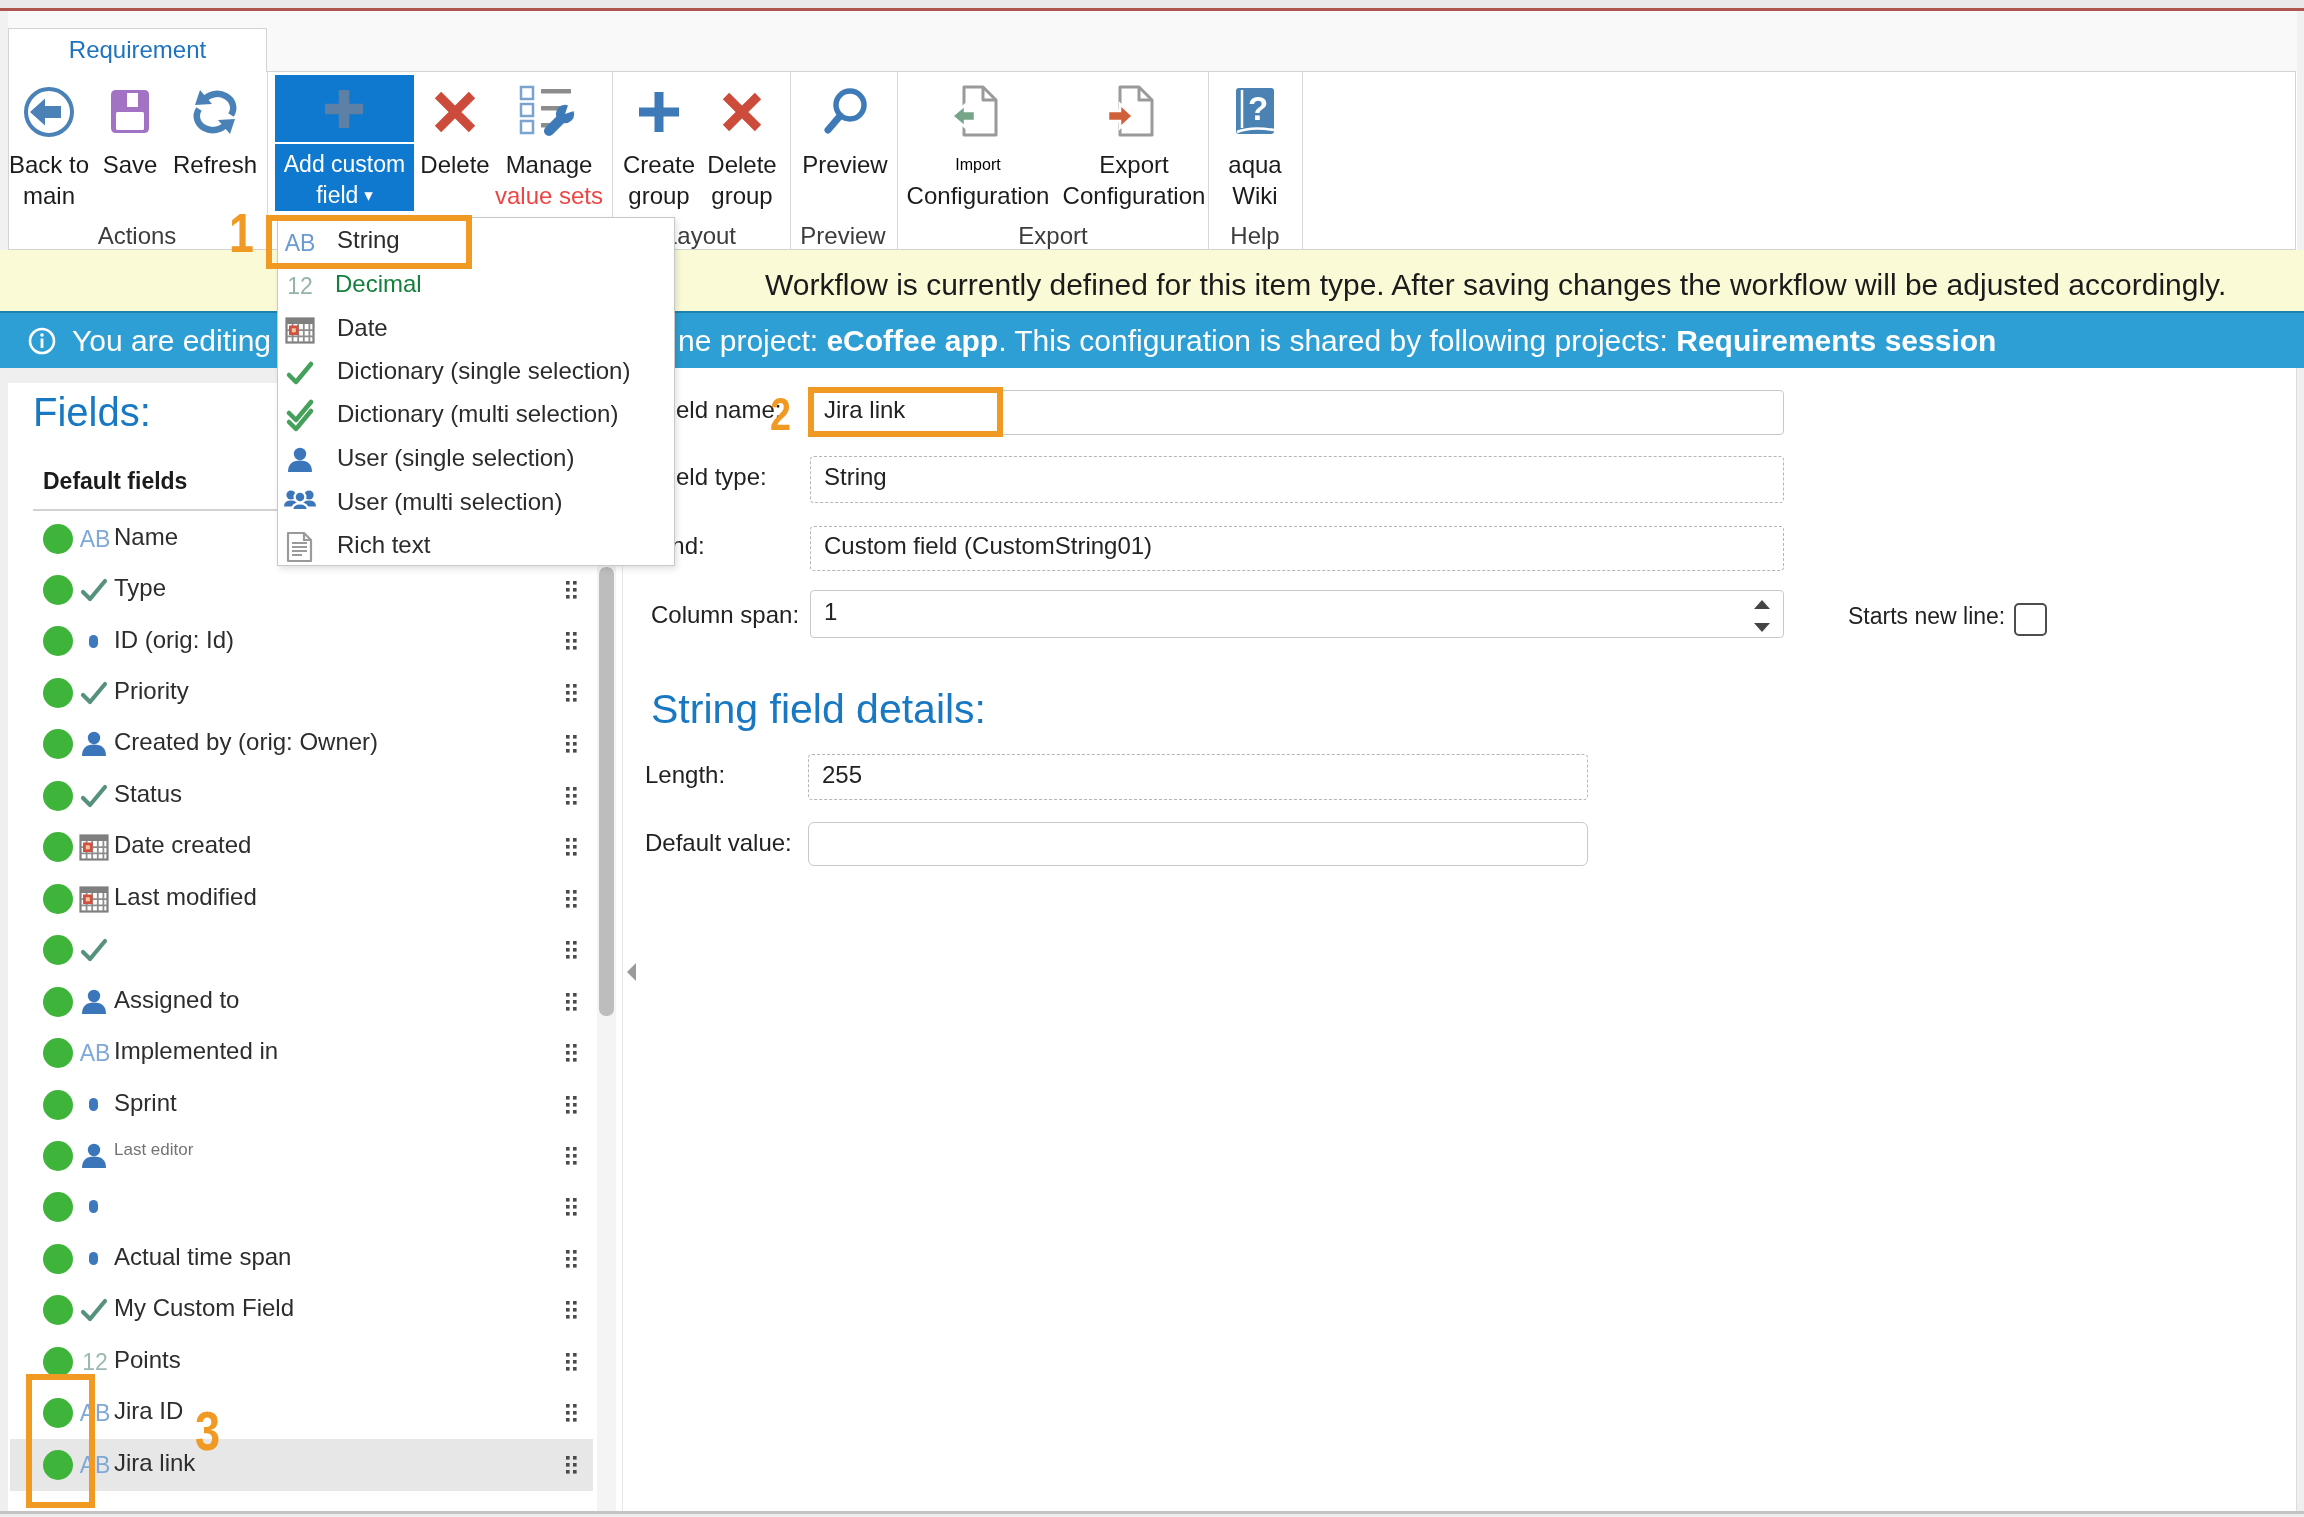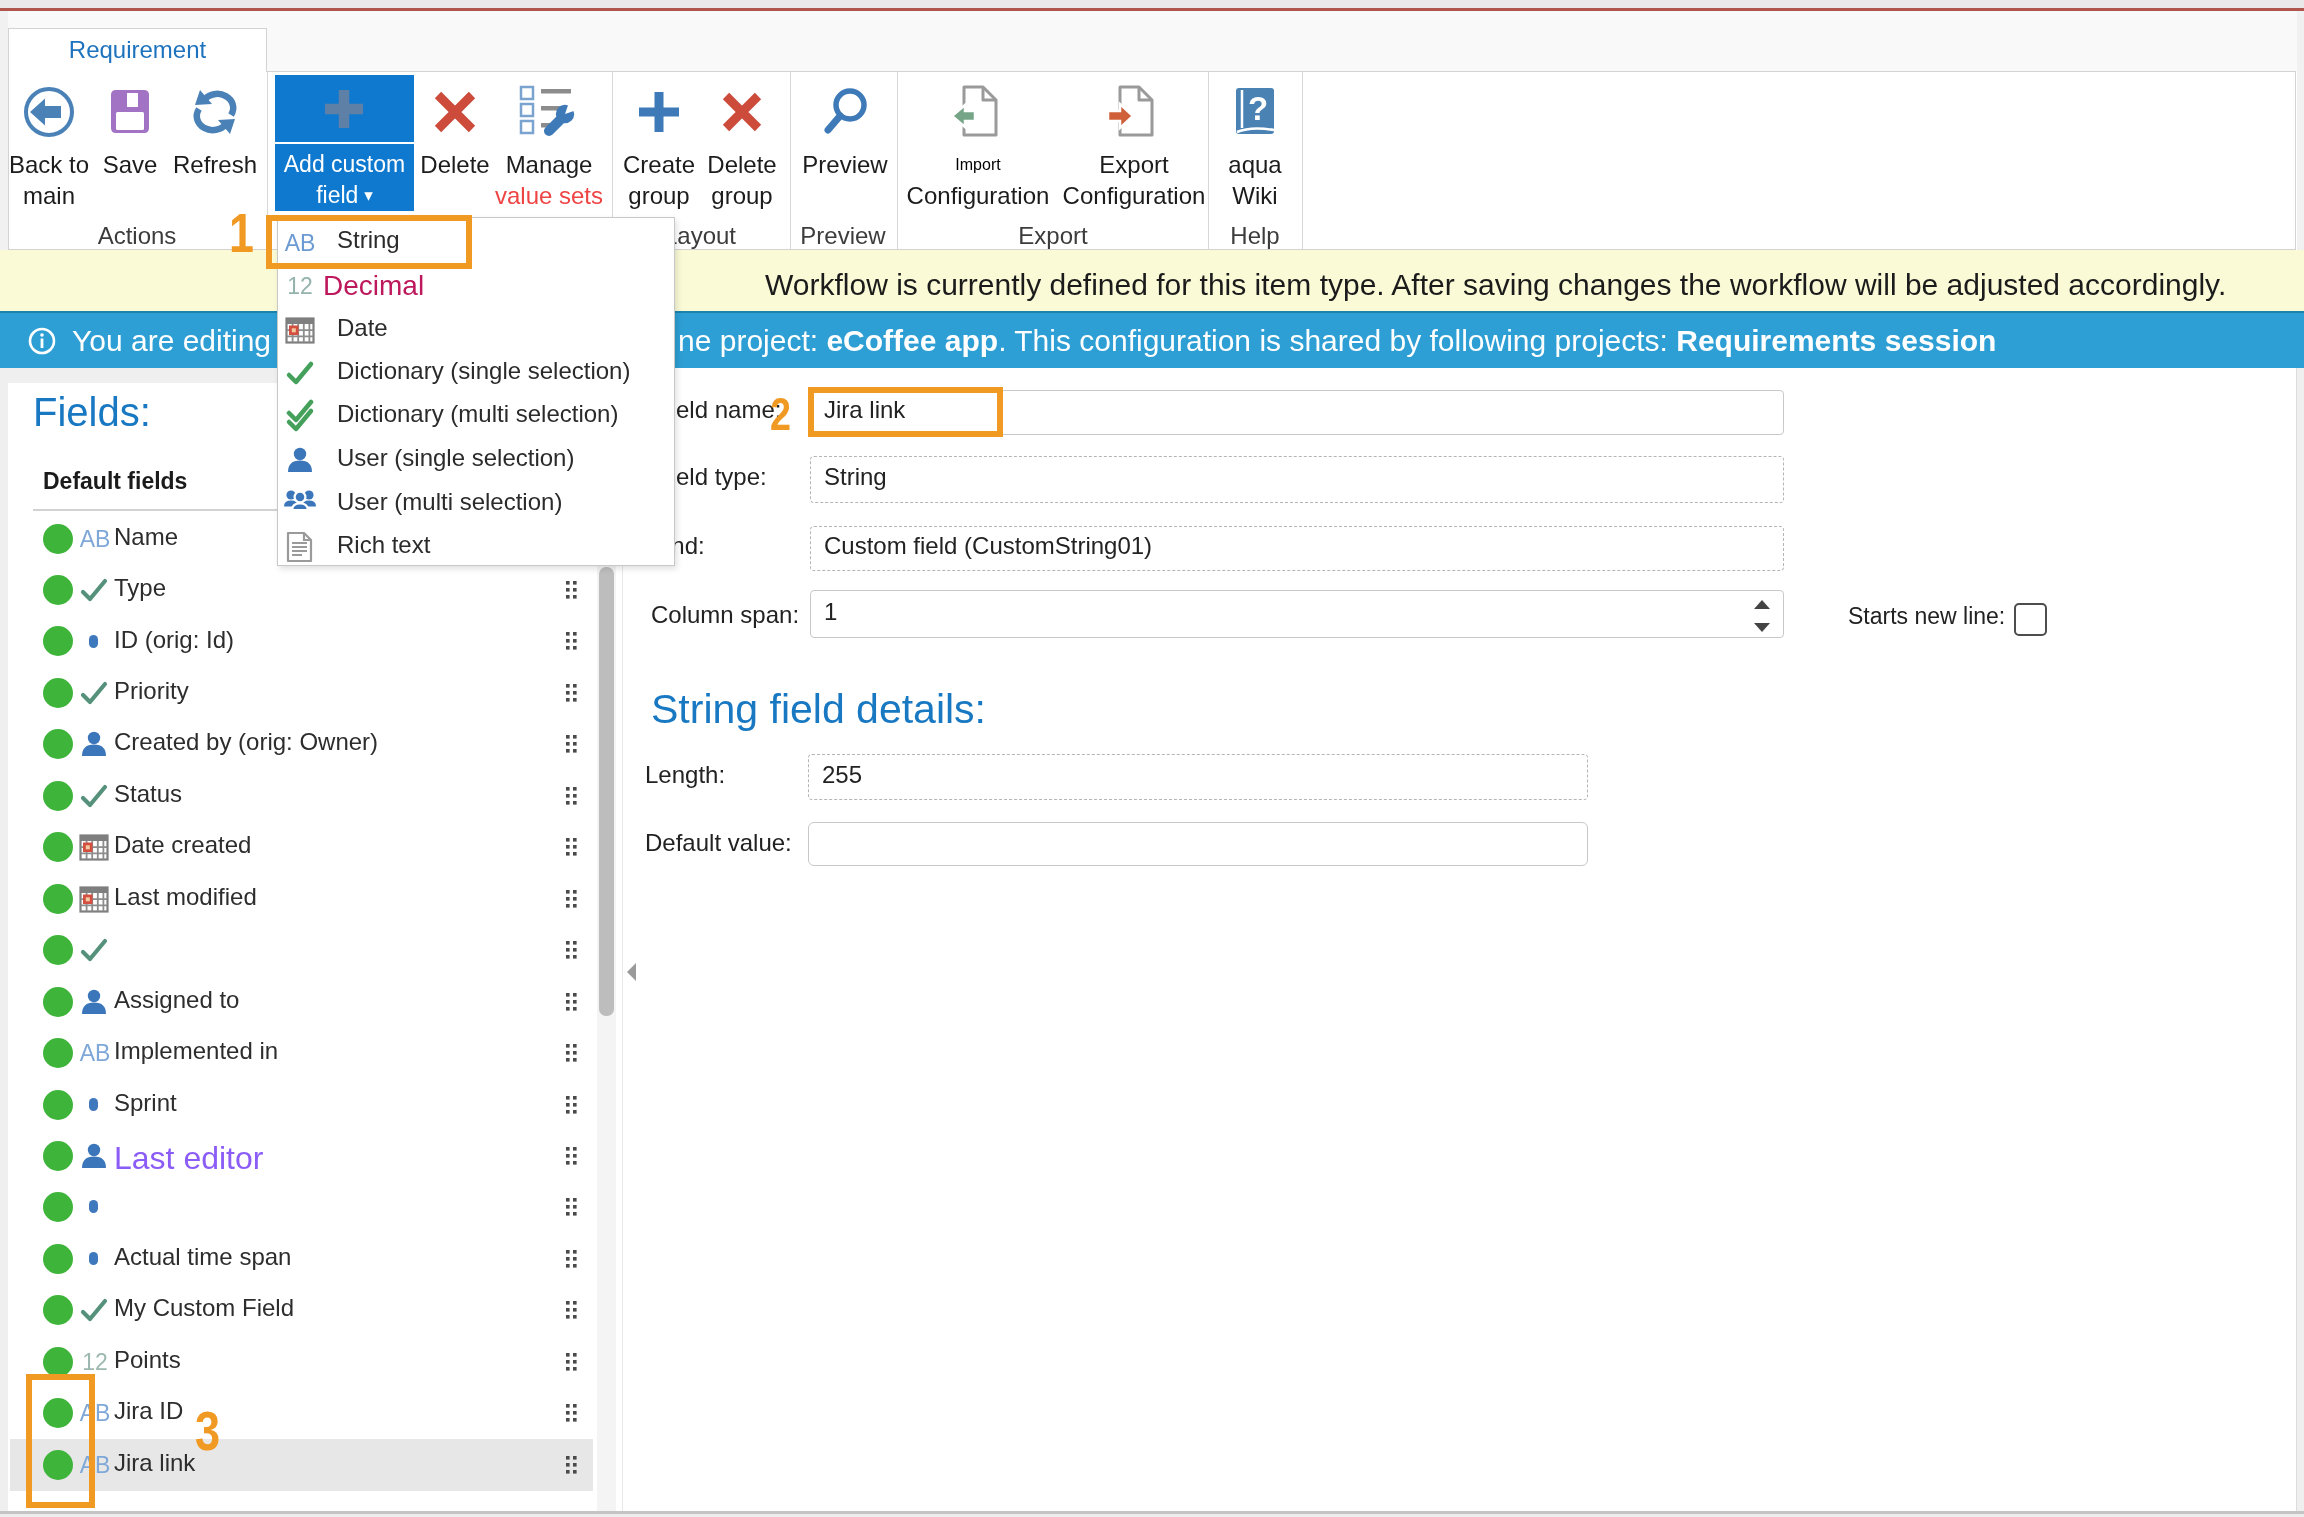--- a/index.html
+++ b/index.html
@@ -317,21 +317,21 @@
         <rect x="0" y="14" width="3.6" height="3.6" fill="#4a4a4a"></rect>
         <rect x="7" y="14" width="3.6" height="3.6" fill="#4a4a4a"></rect>
       </svg></div>
 <div class="abs" style="position:absolute;left:43px;top:1141px;width:30px;height:30px;background:#3eb43a;border-radius:50%"></div>
 <div class="abs ctr" style="position:absolute;left:79px;top:1141px;width:30px;height:30px;">
       <svg width="28" height="28" viewBox="0 0 28 28" style="width:28px;height:28px">
         <circle cx="14" cy="8" r="6.2" fill="#3b76bb"></circle>
         <path d="M2,26 Q2,14.5 14,14.5 Q26,14.5 26,26 Z" fill="#3b76bb"></path>
       </svg>
     </div>
-<div class="abs" style="position:absolute;left:114px;top:1140px;width:440px;height:32px;font-size:32px;color:#8b5cf6;white-space:nowrap">Last editor</div>
+<div class="abs" style="position:absolute;left:114px;top:1140px;width:440px;height:32px;font-size:17px;color:#737373;white-space:nowrap">Last editor</div>
 <div class="abs" style="position:absolute;left:566px;top:1147px;width:12px;height:18px;"><svg width="11" height="18" viewBox="0 0 11 18">
         <rect x="0" y="0" width="3.6" height="3.6" fill="#4a4a4a"></rect>
         <rect x="7" y="0" width="3.6" height="3.6" fill="#4a4a4a"></rect>
         <rect x="0" y="7" width="3.6" height="3.6" fill="#4a4a4a"></rect>
         <rect x="7" y="7" width="3.6" height="3.6" fill="#4a4a4a"></rect>
         <rect x="0" y="14" width="3.6" height="3.6" fill="#4a4a4a"></rect>
         <rect x="7" y="14" width="3.6" height="3.6" fill="#4a4a4a"></rect>
       </svg></div>
 <div class="abs" style="position:absolute;left:43px;top:1192px;width:30px;height:30px;background:#3eb43a;border-radius:50%"></div>
 <div class="abs ctr" style="position:absolute;left:86px;top:1197px;width:16px;height:20px;">
@@ -452,21 +452,21 @@
 <div class="abs lbl" style="position:absolute;left:645px;top:829px;width:260px;height:32px;white-space:nowrap">Default value:</div>
 <div class="abs" style="position:absolute;left:808px;top:822px;width:780px;height:44px;background:#fff;border:1px solid #c9c9c9;border-radius:6px"></div>
 <div class="abs" style="position:absolute;left:277px;top:217px;width:398px;height:349px;background:#fff;border:1px solid #c8c8c8;box-shadow:2px 3px 6px rgba(0,0,0,0.12)"></div>
 <div class="abs ctr" style="position:absolute;left:283px;top:228px;width:34px;height:30px;">
       <span style="font-family:'Liberation Sans',sans-serif;font-size:23px;color:#6b9bd2;letter-spacing:0px">AB</span>
     </div>
 <div class="abs" style="position:absolute;left:337px;top:226px;width:330px;height:32px;font-size:24px;color:#2b2b2b;white-space:nowrap">String</div>
 <div class="abs ctr" style="position:absolute;left:283px;top:271px;width:34px;height:30px;">
       <span style="font-family:'Liberation Sans',sans-serif;font-size:23px;color:#94b3ac">12</span>
     </div>
-<div class="abs" style="position:absolute;left:323px;top:270px;width:330px;height:32px;font-size:28px;color:#be185d;white-space:nowrap">Decimal</div>
+<div class="abs" style="position:absolute;left:335px;top:270px;width:330px;height:32px;font-size:24px;color:#15803d;white-space:nowrap">Decimal</div>
 <div class="abs ctr" style="position:absolute;left:284px;top:314px;width:32px;height:32px;">
       <svg width="30" height="30" viewBox="0 0 30 30" style="width:30px;height:30px">
         <rect x="1.5" y="3.5" width="27" height="24" fill="#fff" stroke="#7f7f7f" stroke-width="2.2"></rect>
         <rect x="1.5" y="3.5" width="27" height="5.5" fill="#7f7f7f"></rect>
         <g stroke="#8d8d8d" stroke-width="1.8">
           <path d="M2,15.2 H28 M2,21.4 H28 M7.6,9 V27 M13.2,9 V27 M18.8,9 V27 M24.4,9 V27"></path>
         </g>
         <rect x="4" y="10.5" width="9.5" height="9.5" fill="#d34f3f"></rect>
         <rect x="6.8" y="13.3" width="4" height="4" fill="#f3c9a2"></rect>
       </svg>

